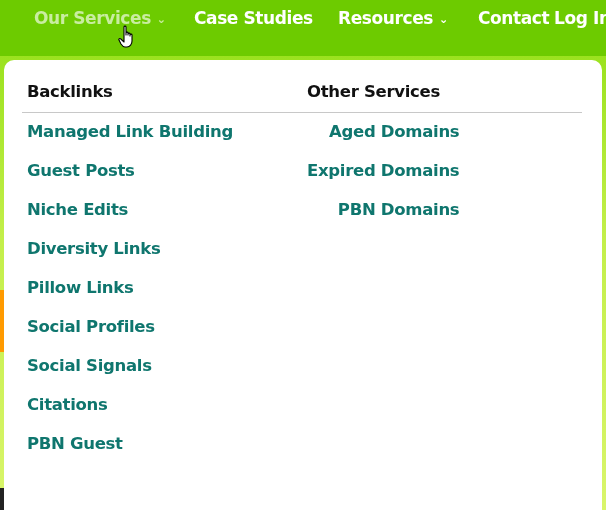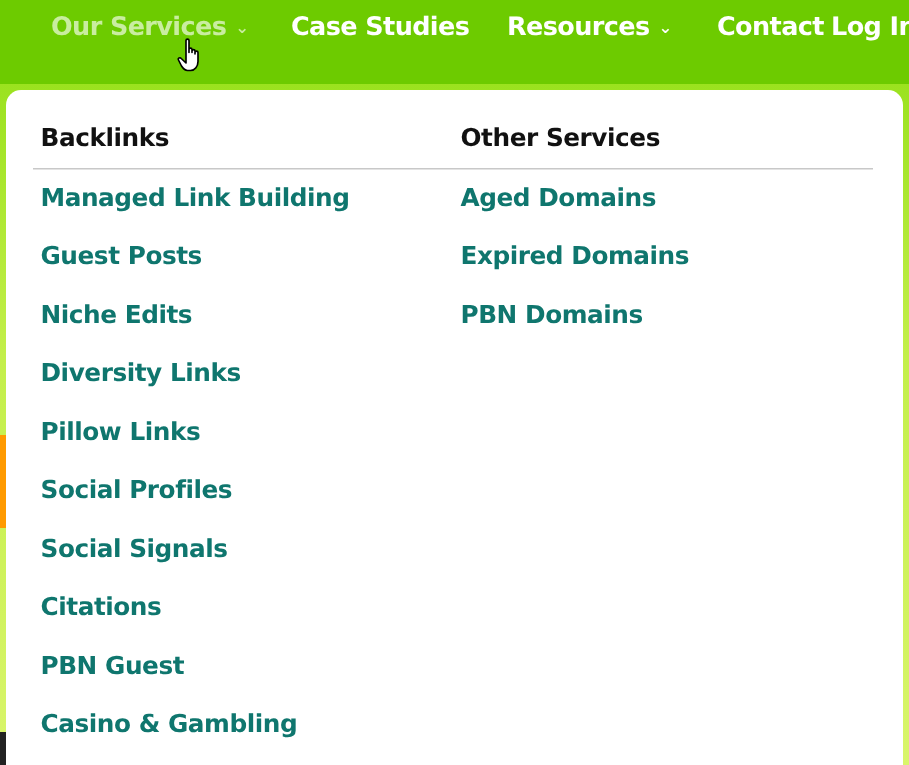--- a/index.html
+++ b/index.html
@@ -82,24 +82,23 @@
   <div class="links" style="left:18px;">
     <a class="link">Managed Link Building</a>
     <a class="link">Guest Posts</a>
     <a class="link">Niche Edits</a>
     <a class="link">Diversity Links</a>
     <a class="link">Pillow Links</a>
     <a class="link">Social Profiles</a>
     <a class="link">Social Signals</a>
     <a class="link">Citations</a>
     <a class="link">PBN Guest</a>
-    <a class="link">Casino &amp; Gambling</a>
   </div>
 
-  <div class="links" style="left:298px;">
+  <div class="links" style="left:298px;text-align:right;">
     <a class="link">Aged Domains</a>
     <a class="link">Expired Domains</a>
     <a class="link">PBN Domains</a>
   </div>
 </div>
 
 <svg class="cursor-icon" viewBox="0 0 20 24">
   <path d="M6 2 C6 0.8 8 0.8 8 2 L8 10 L8 8 C8 6.8 10 6.8 10 8 L10 10 L10 9 C10 7.8 12 7.8 12 9 L12 11 L12 10 C12 8.8 14 8.8 14 10 L14 16 C14 19 12 22 9 22 L7 22 C5 22 4 20.5 3 19 L1 15 C0.4 13.8 2 13 2.8 14 L6 17 Z" fill="#ffffff" stroke="#000000" stroke-width="1.1" stroke-linejoin="round"></path>
 </svg>
 

